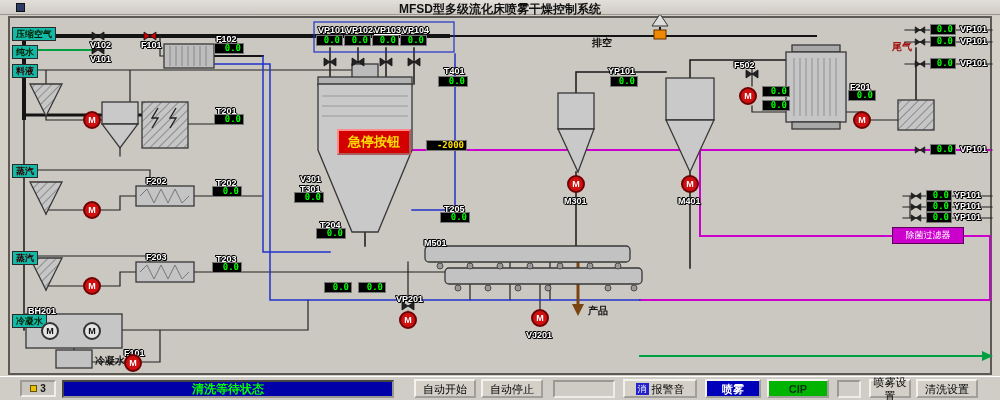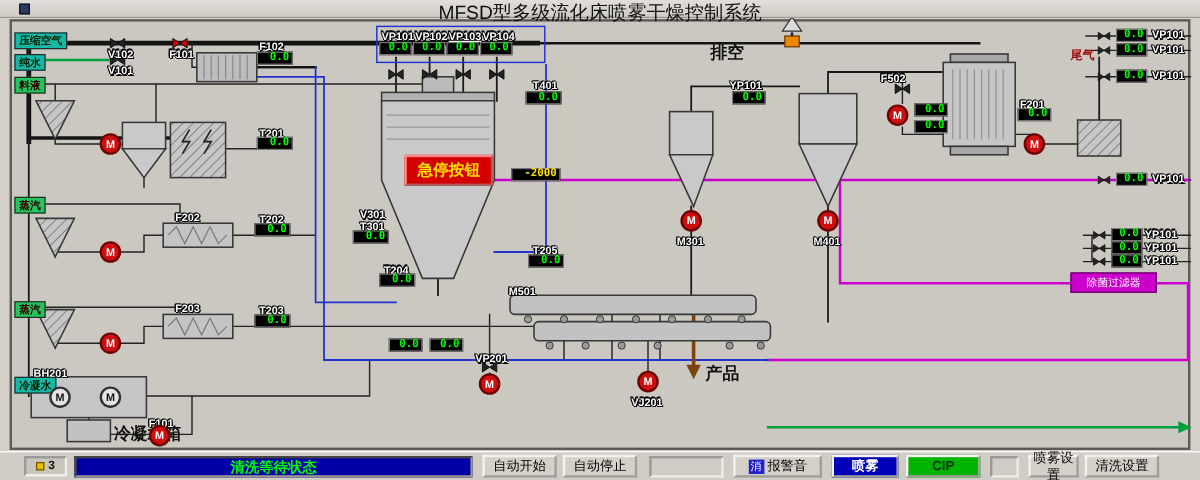--- a/index.html
+++ b/index.html
@@ -1,37 +1,37 @@
 <!DOCTYPE html>
 <html><head>
 <meta charset="utf-8">
 <style>
   html,body{margin:0;padding:0;background:#d4d0c8;overflow:hidden;}
   *{box-sizing:border-box;font-family:"Liberation Sans",sans-serif;}
   .screen{position:relative;width:1000px;height:400px;background:#d4d0c8;}
   
   .titlebar{position:absolute;left:0;top:0;width:1000px;height:15px;background:linear-gradient(#e2dfda,#cfccc6);border-bottom:1px solid #9a968f;z-index:40;}
   .appicon{position:absolute;left:16px;top:3px;width:9px;height:9px;background:#2b3a66;border:1px solid #111;}
-  .title{position:absolute;left:0;right:0;top:1px;text-align:center;font-size:16px;font-weight:normal;color:#111;}
+  .title{position:absolute;left:0;right:0;top:1px;text-align:center;font-size:12px;font-weight:bold;color:#111;}
   .maker{position:absolute;right:6px;top:2px;font-size:10px;color:#222;}
   
   .diagbg{position:absolute;left:8px;top:16px;width:984px;height:359px;background:#cbc7c1;border:2px solid #5d5a55;}
   svg.pipes{position:absolute;left:0;top:0;width:1000px;height:400px;z-index:2;pointer-events:none;}
   .overlay{position:absolute;left:0;top:0;width:1000px;height:400px;z-index:10;pointer-events:none;}
   .lbl{position:absolute;white-space:nowrap;line-height:10px;}
   .lbl.w{color:#fff;font-size:9px;font-weight:bold;text-shadow:-1px 0 0 #000,1px 0 0 #000,0 -1px 0 #000,0 1px 0 #000,1px 1px 0 #000,-1px -1px 0 #000;}
-  .lbl.k{color:#101010;font-size:14px;font-weight:bold;}
+  .lbl.k{color:#101010;font-size:10px;font-weight:bold;}
   .lbl.r{color:#a01010;font-size:10px;font-weight:bold;}
   .disp{position:absolute;height:11px;background:#000;border:1px solid #777;color:#00ff00;font-family:"DejaVu Sans Mono",monospace;font-size:9px;font-weight:bold;line-height:9px;text-align:right;padding:0 2px;}
   .disp.yel{color:#ffe000;}
   .motor{position:absolute;width:18px;height:18px;border-radius:50%;background:#d01010;border:2px solid #6e0000;color:#fff;font-size:9px;font-weight:bold;display:flex;align-items:center;justify-content:center;}
   .motor.dark{background:#e4e4e4;color:#111;border-color:#333;}
   .src{position:absolute;font-size:9px;font-weight:bold;color:#002000;padding:1px 3px;border:1px solid #2a2a2a;white-space:nowrap;line-height:10px;}
   .src.g{background:#14b8a6;}
-  .src.r{background:#22c55e;color:#300;text-align:right;}
+  .src.r{background:#14b8a6;color:#300;text-align:right;}
   .estop{position:absolute;left:337px;top:129px;width:74px;height:26px;background:#d40000;border:2px outset #ff8a8a;color:#ffe000;font-size:13px;font-weight:bold;text-align:center;line-height:22px;z-index:6;cursor:pointer;}
   .filterbox{position:absolute;left:892px;top:227px;width:72px;height:17px;background:#cc00cc;border:1px solid #5c005c;color:#fff;font-size:9px;text-align:center;line-height:15px;z-index:6;}
   .wm{position:absolute;left:62px;top:72px;z-index:30;white-space:nowrap;font-size:30px;font-weight:bold;letter-spacing:1px;color:#f01212;pointer-events:none;
       text-shadow:-2px 0 0 #fff,2px 0 0 #fff,0 -2px 0 #fff,0 2px 0 #fff,-2px -2px 0 #fff,2px -2px 0 #fff,-2px 2px 0 #fff,2px 2px 0 #fff,4px 4px 0 #4040c8;}
   .wm .word{margin-right:12px;border-bottom:3px dotted #e01010;}
   
   .bottombar{position:absolute;left:0;top:376px;width:1000px;height:24px;background:#d0ccc6;border-top:1px solid #fff;display:flex;align-items:center;z-index:40;}
   .pagebox{margin-left:20px;width:36px;height:17px;background:#c8c4be;border:2px inset #f0eee9;font-size:10px;font-weight:bold;color:#111;display:flex;align-items:center;justify-content:center;}
   .pageicon{display:inline-block;width:7px;height:7px;background:#e8c000;border:1px solid #665200;margin-right:3px;}
   .statusbox{margin-left:6px;width:332px;height:18px;background:#0000a8;border:2px inset #9a968f;color:#00ff00;font-size:12px;font-weight:bold;text-align:center;line-height:14px;}
@@ -245,21 +245,21 @@
   </div>
 
   <div class="bottombar">
     <div class="pagebox">
       <span class="pageicon"></span>
       <span>3</span>
     </div>
     <div class="statusbox">
       <span>清洗等待状态</span>
     </div>
-    <button class="btn" style="margin-left:8px;width:62px;">自动开始</button>
+    <button class="btn" style="margin-left:20px;width:62px;">自动开始</button>
     <button class="btn" style="margin-left:5px;width:62px;">自动停止</button>
     <div class="gapbox" style="margin-left:10px;width:62px;"></div>
     <button class="btn" style="margin-left:8px;width:74px;">
       <span class="mutechip">消</span>
       <span>报警音</span>
     </button>
     <button class="btn spray" style="margin-left:8px;width:56px;">喷雾</button>
     <button class="btn cip" style="margin-left:6px;width:62px;">CIP</button>
     <div class="gapbox" style="margin-left:8px;width:24px;"></div>
     <button class="btn" style="margin-left:8px;width:42px;">喷雾设置</button>

